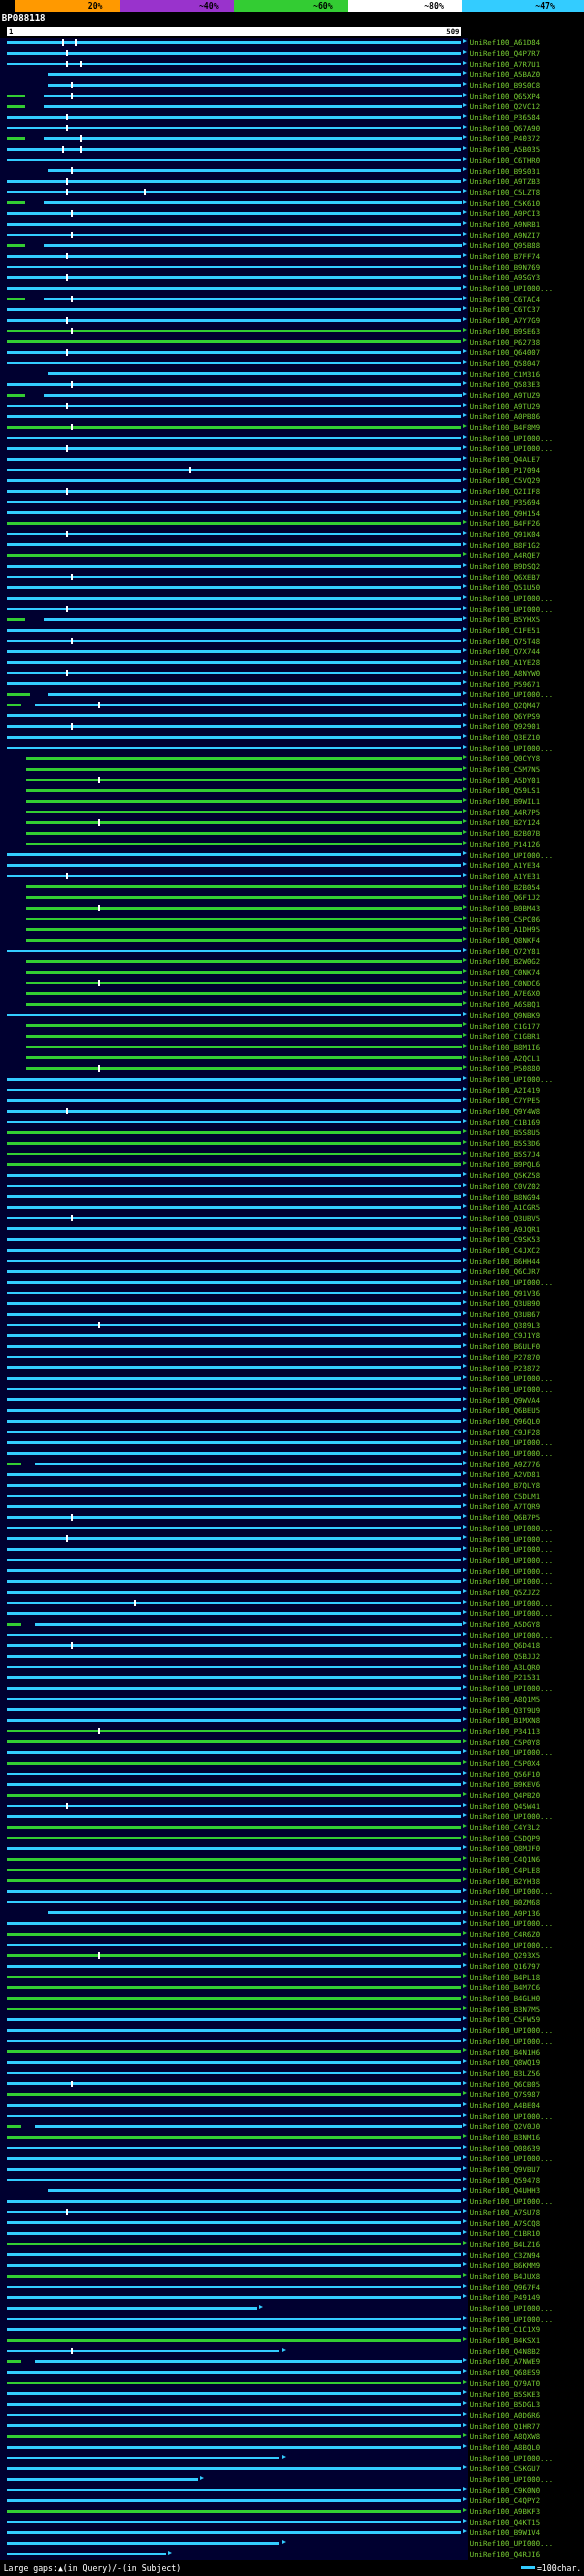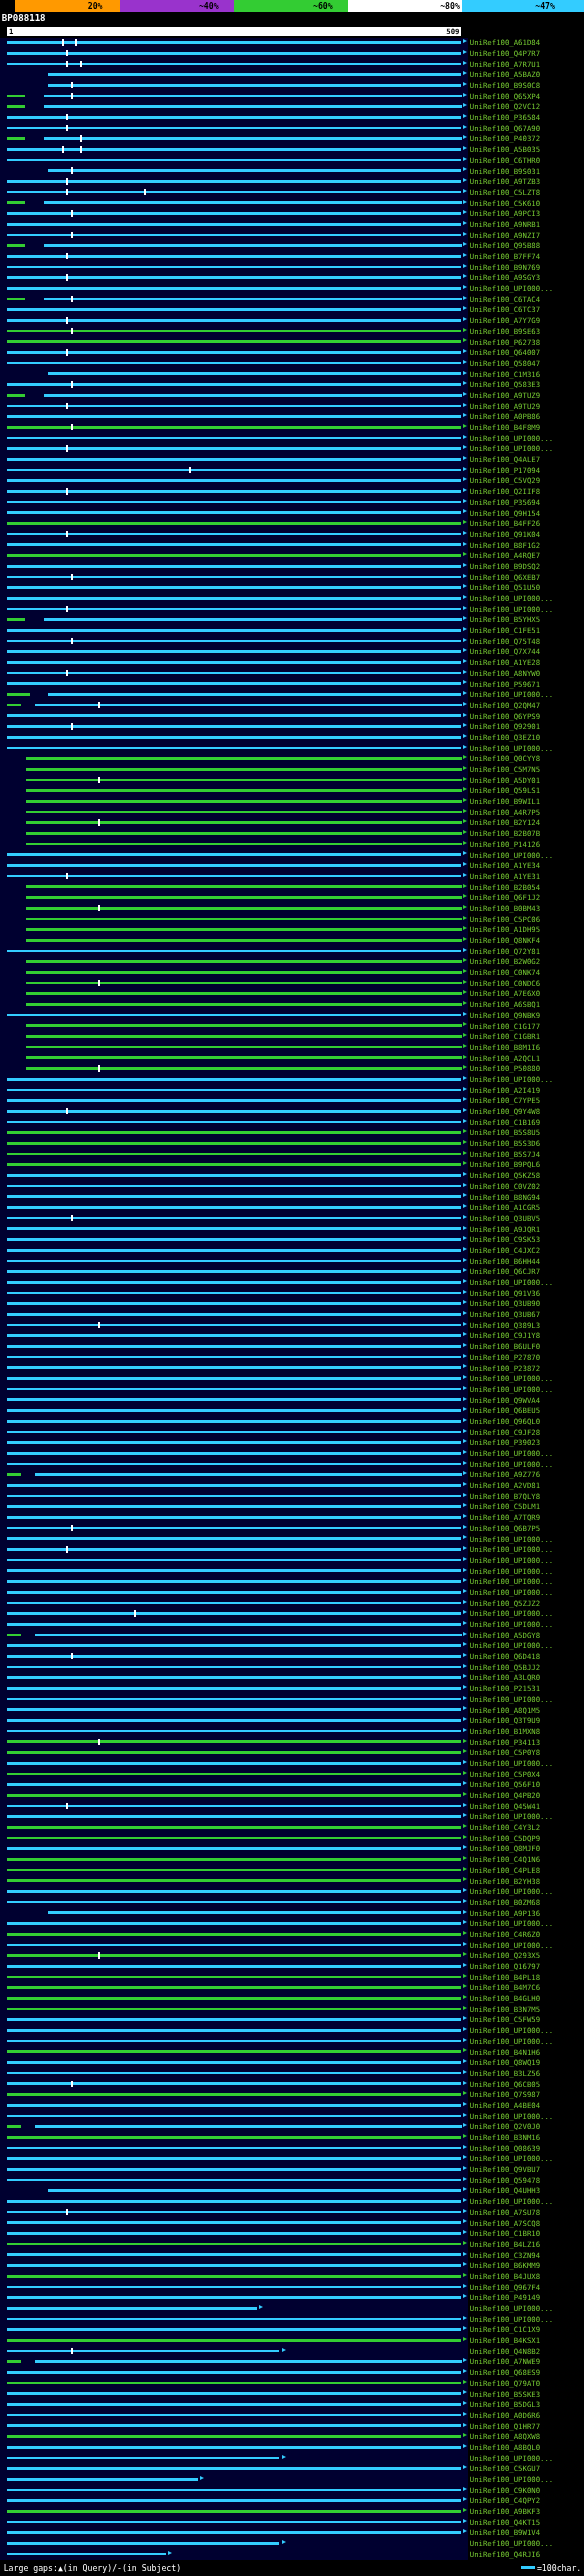--- a/index.html
+++ b/index.html
@@ -35,21 +35,21 @@
   <div class="colorbar">
       <div class="cbseg" style="width: 2.5%; background: rgb(0, 0, 0);"></div>
       <div class="cbseg" style="width: 18%; background: rgb(255, 153, 0);"></div>
       <div class="cbseg" style="width: 19.5%; background: rgb(153, 51, 204);"></div>
       <div class="cbseg" style="width: 19.5%; background: rgb(51, 204, 51);"></div>
       <div class="cbseg" style="width: 19.5%; background: rgb(255, 255, 255);"></div>
       <div class="cbseg" style="width: 21%; background: rgb(51, 204, 255);"></div>
       <span class="cblab" style="left: 15%;">20%</span>
       <span class="cblab" style="left: 34%;">~40%</span>
       <span class="cblab" style="left: 53.5%;">~60%</span>
-      <span class="cblab" style="left: 72.5%; margin-left: 16px;">~80%</span>
+      <span class="cblab" style="left: 72.5%;">~80%</span>
       <span class="cblab" style="left: 91.5%;">~47%</span>
     </div>
   <div class="titlebar">BP088118</div>
   <div class="querybar">
     <div class="qbar">
       <span>1</span>
       <span>509</span>
     </div>
   </div>
   <div class="rows">
@@ -1024,27 +1024,20 @@
           <div class="seg" style="left: 7.3px; width: 454px; background: rgb(51, 204, 255);"></div>
           <div class="arrowI" style="left: 463px; border-left-color: rgb(51, 204, 255);"></div>
         </div>
         <div class="lbl">UniRef100_C9JF28</div>
       </div>
       <div class="row">
         <div class="plot">
           <div class="seg" style="left: 7.3px; width: 454px; background: rgb(51, 204, 255);"></div>
           <div class="arrowI" style="left: 463px; border-left-color: rgb(51, 204, 255);"></div>
         </div>
-        <div class="lbl">UniRef100_P39023</div>
-      </div>
-      <div class="row">
-        <div class="plot">
-          <div class="seg" style="left: 7.3px; width: 454px; background: rgb(51, 204, 255);"></div>
-          <div class="arrowI" style="left: 463px; border-left-color: rgb(51, 204, 255);"></div>
-        </div>
         <div class="lbl">UniRef100_UPI000...</div>
       </div>
       <div class="row">
         <div class="plot">
           <div class="seg" style="left: 7.3px; width: 454px; background: rgb(51, 204, 255);"></div>
           <div class="arrowI" style="left: 463px; border-left-color: rgb(51, 204, 255);"></div>
         </div>
         <div class="lbl">UniRef100_UPI000...</div>
       </div>
       <div class="row">
@@ -1256,20 +1249,27 @@
           <div class="arrowI" style="left: 463px; border-left-color: rgb(51, 204, 51);"></div>
         </div>
         <div class="lbl">UniRef100_C5P0X4</div>
       </div>
       <div class="row">
         <div class="plot">
           <div class="seg" style="left: 7.3px; width: 454px; background: rgb(51, 204, 255);"></div>
           <div class="arrowI" style="left: 463px; border-left-color: rgb(51, 204, 255);"></div>
         </div>
         <div class="lbl">UniRef100_Q56F10</div>
+      </div>
+      <div class="row">
+        <div class="plot">
+          <div class="seg" style="left: 7.3px; width: 454px; background: rgb(51, 204, 255);"></div>
+          <div class="arrowI" style="left: 463px; border-left-color: rgb(51, 204, 255);"></div>
+        </div>
+        <div class="lbl">UniRef100_B9KEV6</div>
       </div>
       <div class="row">
         <div class="plot">
           <div class="seg" style="left: 7.3px; width: 454px; background: rgb(51, 204, 51);"></div>
           <div class="arrowI" style="left: 463px; border-left-color: rgb(51, 204, 51);"></div>
         </div>
         <div class="lbl">UniRef100_Q4PB20</div>
       </div>
       <div class="row">
         <div class="plot">

